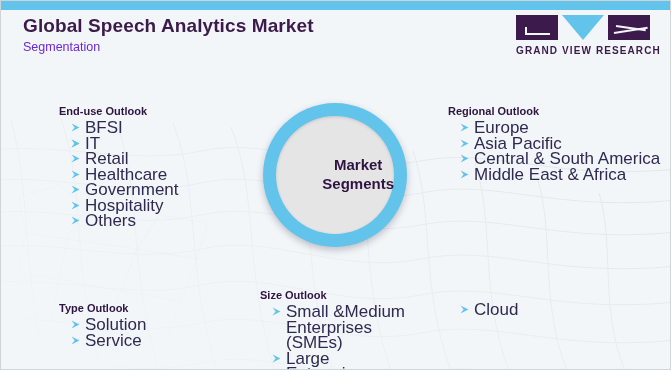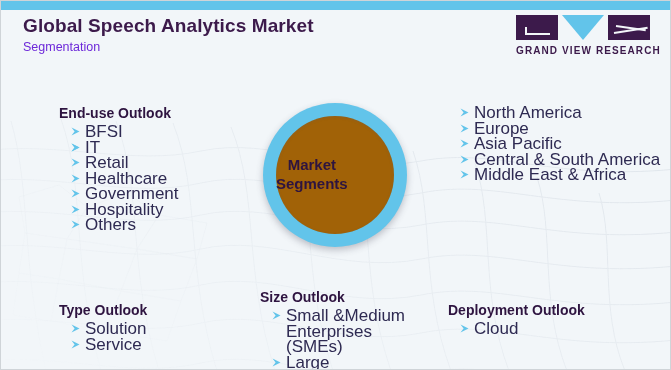--- a/index.html
+++ b/index.html
@@ -84,34 +84,34 @@
   
   .circle{
     position:absolute;left:262px;top:102px;
     width:144px;height:144px;border-radius:50%;
     background:#62c4ea;
     box-shadow:0 3px 7px rgba(60,60,80,.30);
     display:flex;align-items:center;justify-content:center;
   }
   .circle-inner{
     width:118px;height:118px;border-radius:50%;
-    background:#a16207;
-    display:flex;align-items:center;justify-content:flex-start;
+    background:#e5e5e5;
+    display:flex;align-items:center;justify-content:flex-end;
     box-shadow:inset 0 1px 3px rgba(90,90,110,.22);
   }
   .circle-label{
     text-align:center;
     font-size:15px;font-weight:bold;line-height:1.25;
     color:#2e1440;
   }
   
   .group{position:absolute;}
   .group-title{
     margin:0 0 3px 0;
-    font-size:14px;font-weight:bold;
+    font-size:11px;font-weight:bold;
     color:#2e1440;
     white-space:nowrap;
   }
   .group-list{
     list-style:none;margin:0;padding:0 0 0 12px;
   }
   .group-list li{
     position:relative;
     padding-left:14px;
     font-size:17px;line-height:15.5px;
@@ -250,27 +250,22 @@
       <li>
         <svg class="bullet" viewBox="0 0 10 11">
             <path d="M0.5,1.5 L8.5,5.5 L0.5,9.5 L3.6,5.5 Z" fill="#62c4ea"></path>
           </svg>
         <span>Others</span>
       </li>
     </ul>
   </div>
 
   <div class="group g-regional">
+    <h2 class="group-title">Regional Outlook</h2>
     <ul class="group-list">
-      <li>
-        <svg class="bullet" viewBox="0 0 10 11">
-            <path d="M0.5,1.5 L8.5,5.5 L0.5,9.5 L3.6,5.5 Z" fill="#62c4ea"></path>
-          </svg>
-        <span>North America</span>
-      </li>
       <li>
         <svg class="bullet" viewBox="0 0 10 11">
             <path d="M0.5,1.5 L8.5,5.5 L0.5,9.5 L3.6,5.5 Z" fill="#62c4ea"></path>
           </svg>
         <span>Europe</span>
       </li>
       <li>
         <svg class="bullet" viewBox="0 0 10 11">
             <path d="M0.5,1.5 L8.5,5.5 L0.5,9.5 L3.6,5.5 Z" fill="#62c4ea"></path>
           </svg>
@@ -321,21 +316,20 @@
       <li>
         <svg class="bullet" viewBox="0 0 10 11">
             <path d="M0.5,1.5 L8.5,5.5 L0.5,9.5 L3.6,5.5 Z" fill="#62c4ea"></path>
           </svg>
         <span>Large Enterprises</span>
       </li>
     </ul>
   </div>
 
   <div class="group g-deploy">
-    <h2 class="group-title">Deployment Outlook</h2>
     <ul class="group-list">
       <li>
         <svg class="bullet" viewBox="0 0 10 11">
             <path d="M0.5,1.5 L8.5,5.5 L0.5,9.5 L3.6,5.5 Z" fill="#62c4ea"></path>
           </svg>
         <span>Cloud</span>
       </li>
     </ul>
   </div>
 

